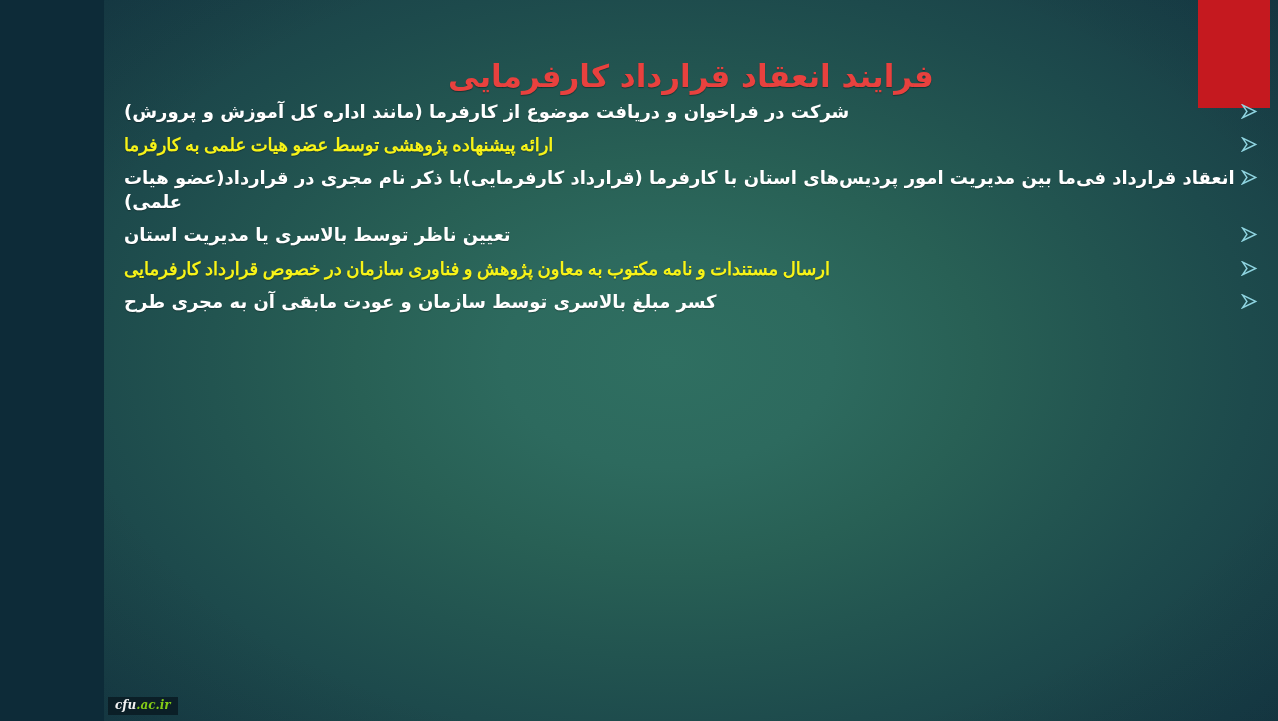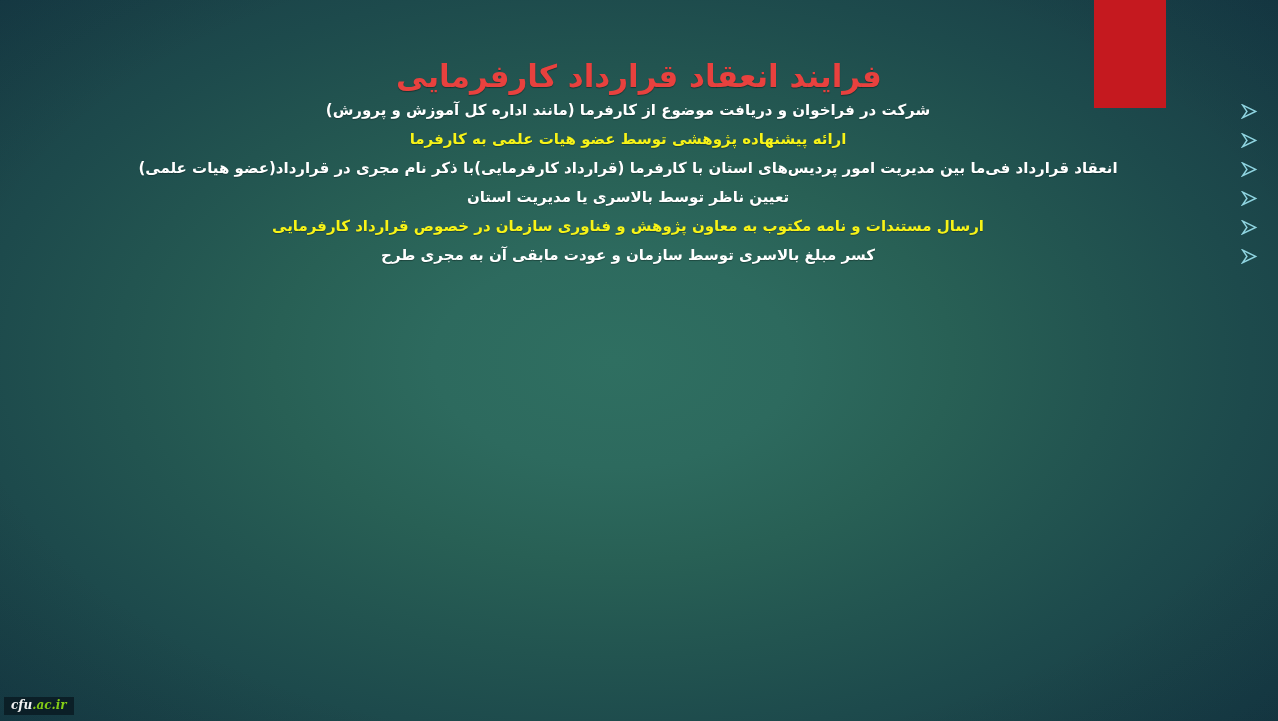--- a/index.html
+++ b/index.html
@@ -4,21 +4,21 @@
 <title>Slide</title>
 <style>
   html, body {
     margin: 0;
     padding: 0;
     background: #0d2b38;
   }
 
   #slide {
     position: relative;
-    width: 1278px;
+    width: 1174px;
     height: 721px;
     overflow: hidden;
     
     background:
       radial-gradient(ellipse 78% 82% at 48% 50%,
         #2f6f61 0%,
         #2d6a5e 18%,
         #286055 34%,
         #225450 50%,
         #1d4a4c 64%,
@@ -99,30 +99,30 @@
     font-size: 19px;
     line-height: 1;
     text-align: center;
     user-select: none;
   }
 
   .bullet-marker svg { display: block; margin: 0 auto; }
 
   .bullet-text {
     flex: 1 1 auto;
-    text-align: center;
-    font-size: 15px;
+    text-align: left;
+    font-size: 18px;
     font-weight: bold;
     line-height: 1.34;
     text-shadow: 0 1px 1px rgba(0,0,0,0.3);
     padding-left: 4px;
   }
 
   .c-white { color: #ffffff; }
-  .c-yellow { color: #f7f318; }
+  .c-yellow { color: #f7f318; font-family: Liberation Serif, serif; }
 
   
   .watermark {
     position: absolute;
     z-index: 4;
     left: 4px;
     bottom: 6px;
     background: #0b1f27;
     padding: 2px 7px 3px 7px;
     font-family: "DejaVu Serif", "Liberation Serif", serif;

